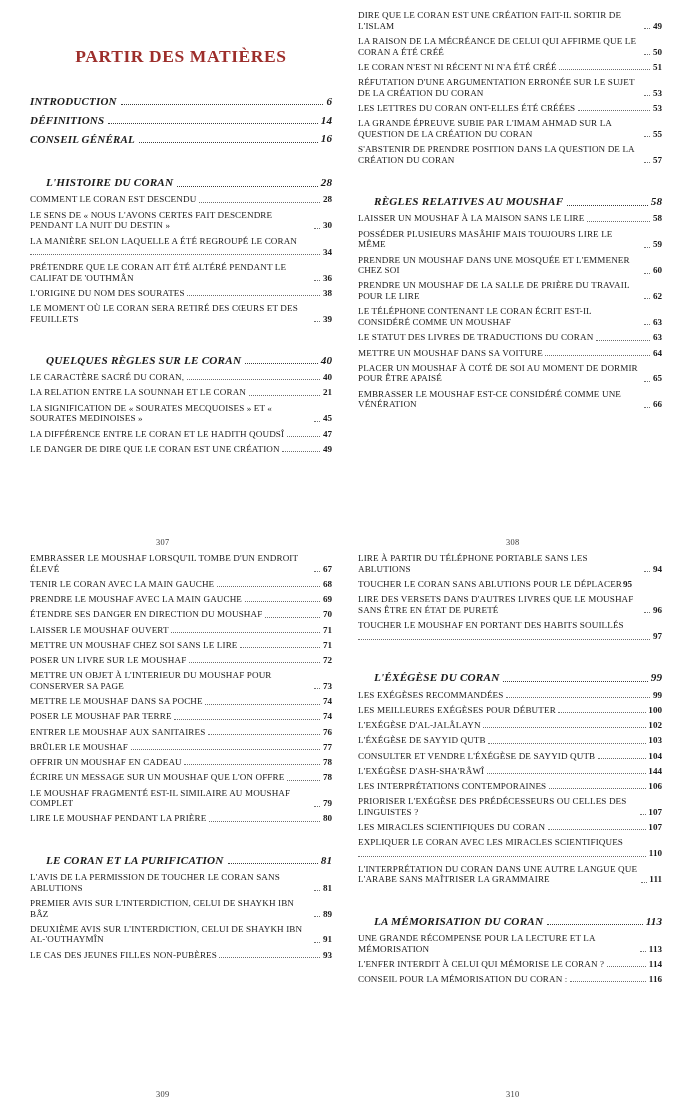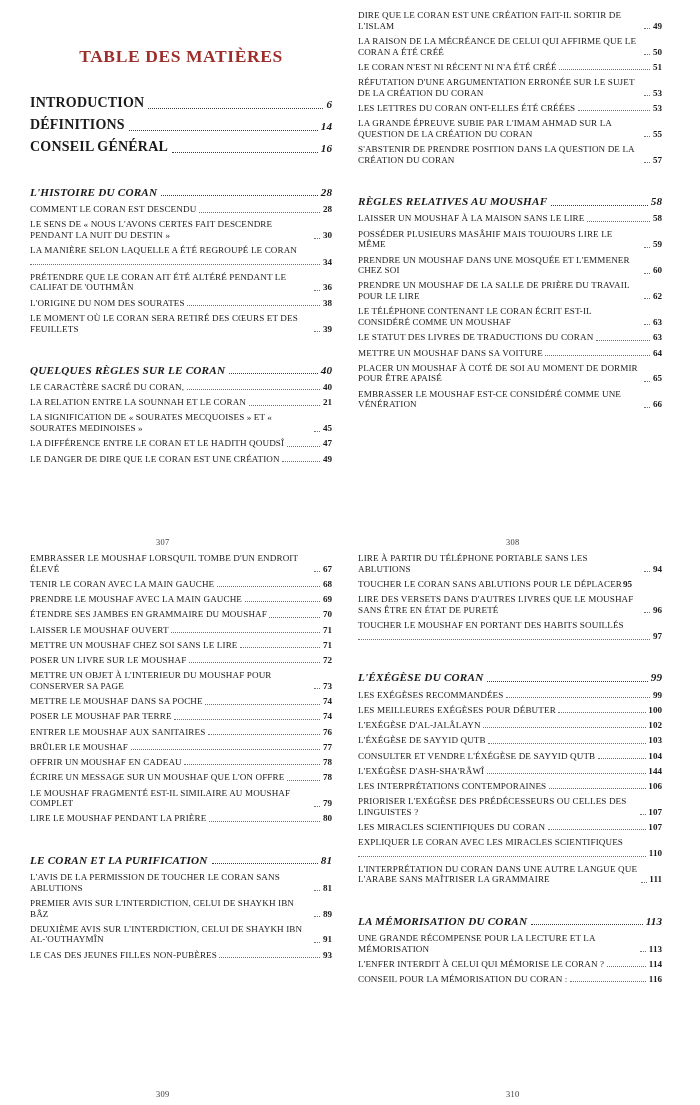--- a/index.html
+++ b/index.html
@@ -73,36 +73,38 @@
     padding-left: 1px;
   }
 
   
   .entry.section { margin-bottom: 5px; margin-top: 10px; }
   .entry.section .etext {
     font-weight: bold;
     font-style: italic;
     font-size: 11.2px;
     letter-spacing: 0.2px;
+    margin-left: 16px;
   }
   .entry.section .epage {
     font-weight: bold;
     font-style: italic;
     font-size: 11.2px;
   }
   .entry.section .dots {
     border-bottom: 1px dotted #3a3a3a;
     margin: 0 2px 2.8px 4px;
   }
 
   
   .entry.front { margin-bottom: 5.5px; margin-top: 0; }
   .entry.front .etext {
     font-weight: bold;
-    font-size: 14px;
+    font-style: italic;
+    font-size: 11px;
     letter-spacing: 0.2px;
   }
   .entry.front .epage {
     font-weight: bold;
     font-style: italic;
     font-size: 11.2px;
   }
   .entry.front .dots {
     border-bottom: 1px dotted #3a3a3a;
     margin: 0 2px 2.8px 4px;
@@ -145,21 +147,21 @@
   .folio-right { left: 156px; }
 
   .gap { height: 0px; }
 </style>
 </head>
 <body>
 
 <div id="pages-root">
     <div class="spread" id="spread-1">
       <div class="page page-left">
-        <div class="doc-title">TABLE DES MATIÈRES</div>
+        <div class="doc-title">PARTIR DES MATIÈRES</div>
         <div class="toc-list">
           <div class="entry front">
             <span class="etext">INTRODUCTION</span>
             <span class="dots"></span>
             <span class="epage">6</span>
           </div>
           <div class="entry front">
             <span class="etext">DÉFINITIONS</span>
             <span class="dots"></span>
             <span class="epage">14</span>
@@ -346,21 +348,21 @@
             <span class="etext">TENIR LE CORAN AVEC LA MAIN GAUCHE</span>
             <span class="dots"></span>
             <span class="epage">68</span>
           </div>
           <div class="entry item">
             <span class="etext">PRENDRE LE MOUSHAF AVEC LA MAIN GAUCHE</span>
             <span class="dots"></span>
             <span class="epage">69</span>
           </div>
           <div class="entry item">
-            <span class="etext">ÉTENDRE SES JAMBES EN GRAMMAIRE DU MOUSHAF</span>
+            <span class="etext">ÉTENDRE SES DANGER EN DIRECTION DU MOUSHAF</span>
             <span class="dots"></span>
             <span class="epage">70</span>
           </div>
           <div class="entry item">
             <span class="etext">LAISSER LE MOUSHAF OUVERT</span>
             <span class="dots"></span>
             <span class="epage">71</span>
           </div>
           <div class="entry item">
             <span class="etext">METTRE UN MOUSHAF CHEZ SOI SANS LE LIRE</span>

